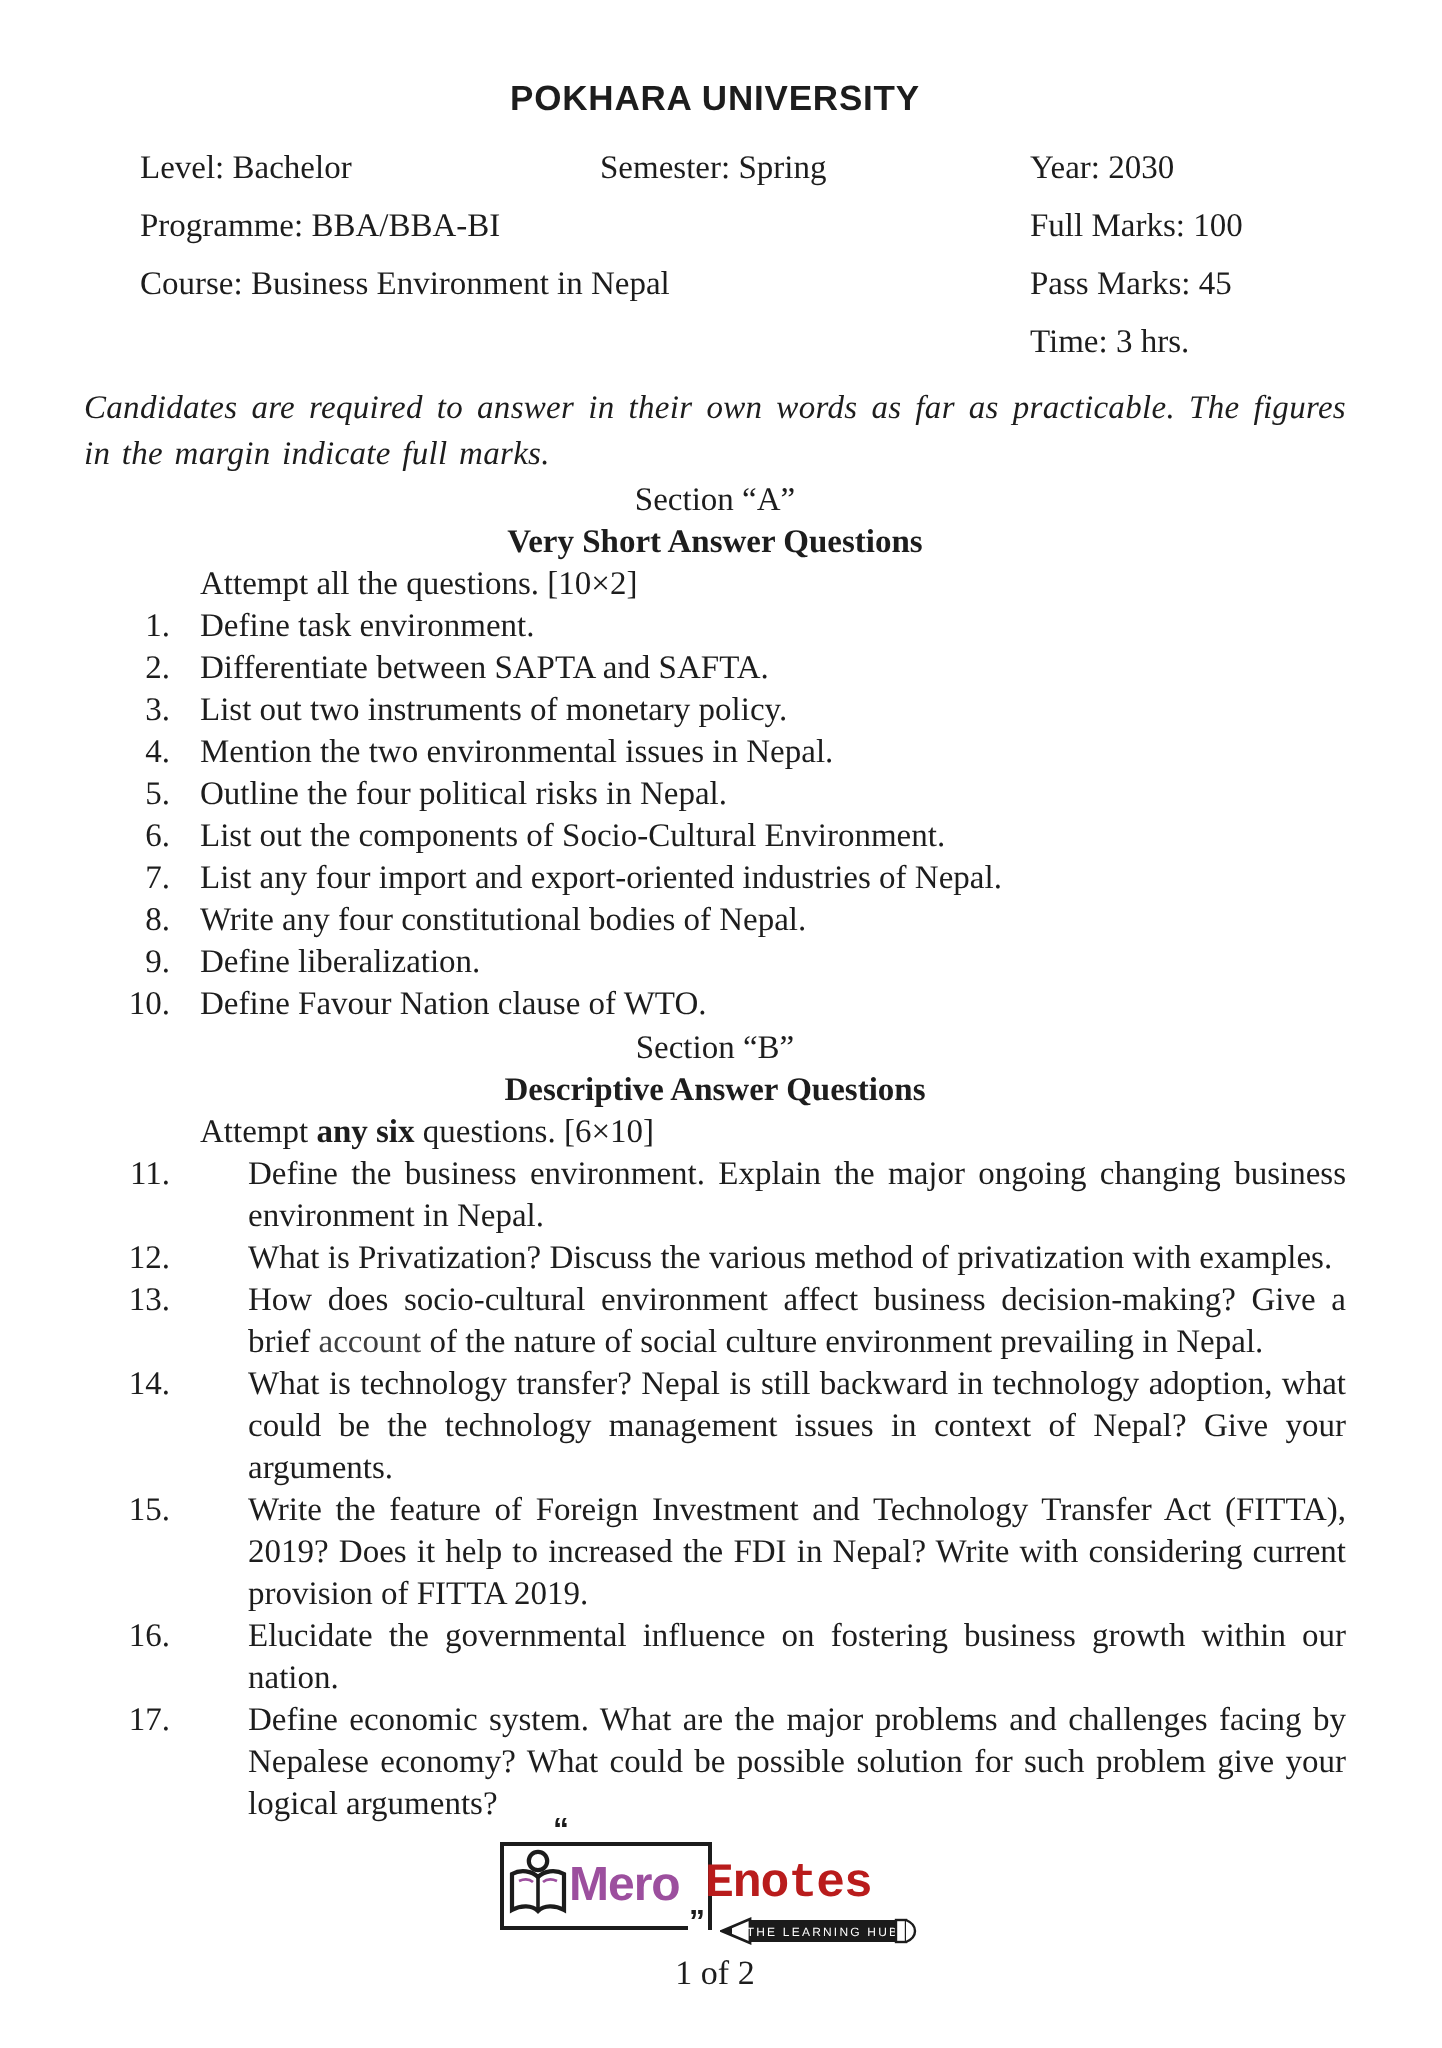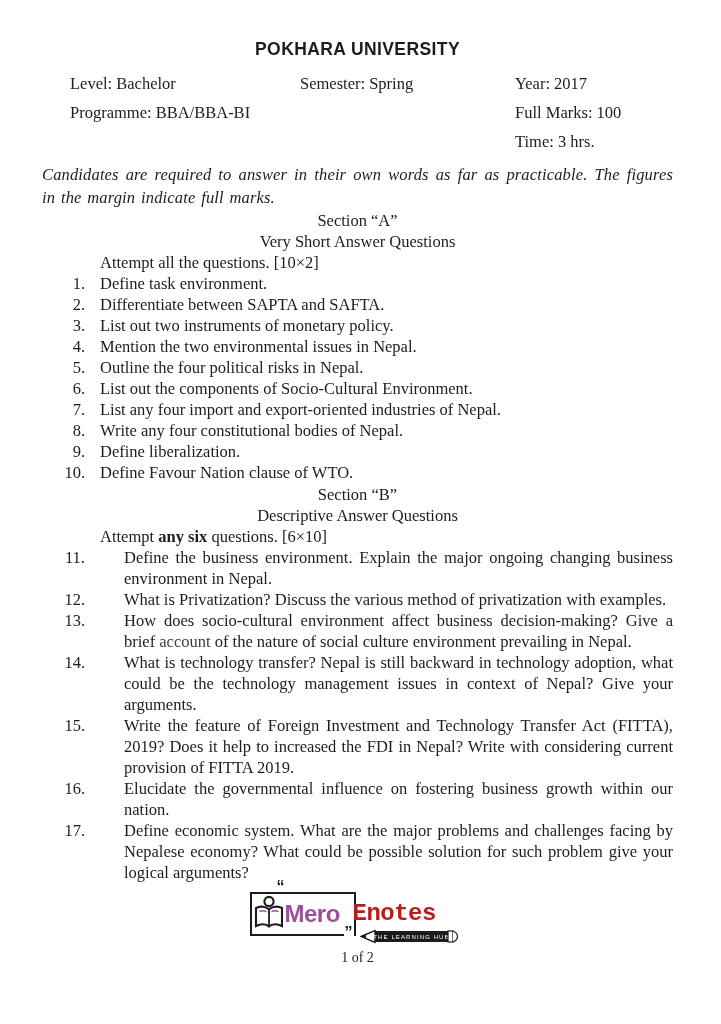--- a/index.html
+++ b/index.html
@@ -31,21 +31,21 @@
   .hdr-mid   { position:absolute; left:258px; top:0; }
   .hdr-right { position:absolute; left:473px; top:0; }
   .instructions {
     font-style:italic;
     text-align:justify;
     line-height:23px;
     letter-spacing:0.15px;
     word-spacing:1.5px;
   }
   .sec-head { text-align:center; line-height:21px; margin-top:1px; }
-  .sec-sub  { text-align:center; line-height:21px; font-weight:400; }
+  .sec-sub  { text-align:center; line-height:21px; font-weight:700; }
   .attempt  { padding-left:58px; line-height:21px; }
   .q-row  { display:flex; line-height:21px; }
   .q-num  { flex:0 0 58px; text-align:right; padding-right:15px; }
   .q-text { flex:1; }
   .qlist-b .q-text { text-align:justify;margin-left:24px; }
   .hl { color:#404040; }
 
   .logo-area { margin-top:3px; display:flex; flex-direction:column; align-items:center; }
   .logo-inner { position:relative; width:216px; height:60px; }
   .logo-frame {
@@ -68,38 +68,42 @@
   }
   .logo-word {
     position:absolute; top:13px;
     font-family:"Liberation Sans", sans-serif;
     font-weight:700; font-size:24px; line-height:30px;
     letter-spacing:-0.5px;
   }
   .logo-mero   { left:35px;  color:#9c4f9e; }
   .logo-enotes { left:103px; color:#b91c1c;font-family:Liberation Mono, monospace; }
   .pencil-banner { position:absolute; left:110px; top:43px; }
-  .page-num { text-align:center; font-size:14px; line-height:20px; margin-top:2px; }
+  .page-num { text-align:center; font-size:17px; line-height:20px; margin-top:2px; }
 </style>
 </head>
 <body>
 
 <div class="page">
 
   <div class="doc-title">POKHARA UNIVERSITY</div>
 
   <div class="header-block">
     <div class="header-row">
       <span>Level: Bachelor</span>
       <span class="hdr-mid">Semester: Spring</span>
-      <span class="hdr-right">Year: 2017</span>
+      <span class="hdr-right">Year: 2030</span>
     </div>
     <div class="header-row">
       <span>Programme: BBA/BBA-BI</span>
       <span class="hdr-right">Full Marks: 100</span>
+    </div>
+    <div class="header-row">
+      <span>Course: Business Environment in Nepal</span>
+      <span class="hdr-right">Pass Marks: 45</span>
     </div>
     <div class="header-row">
       <span class="hdr-right">Time: 3 hrs.</span>
     </div>
   </div>
 
   <div class="instructions">Candidates are required to answer in their own words as far as practicable. The figures in the margin indicate full marks.</div>
 
   <div class="sec-head">Section “A”</div>
   <div class="sec-sub">Very Short Answer Questions</div>

